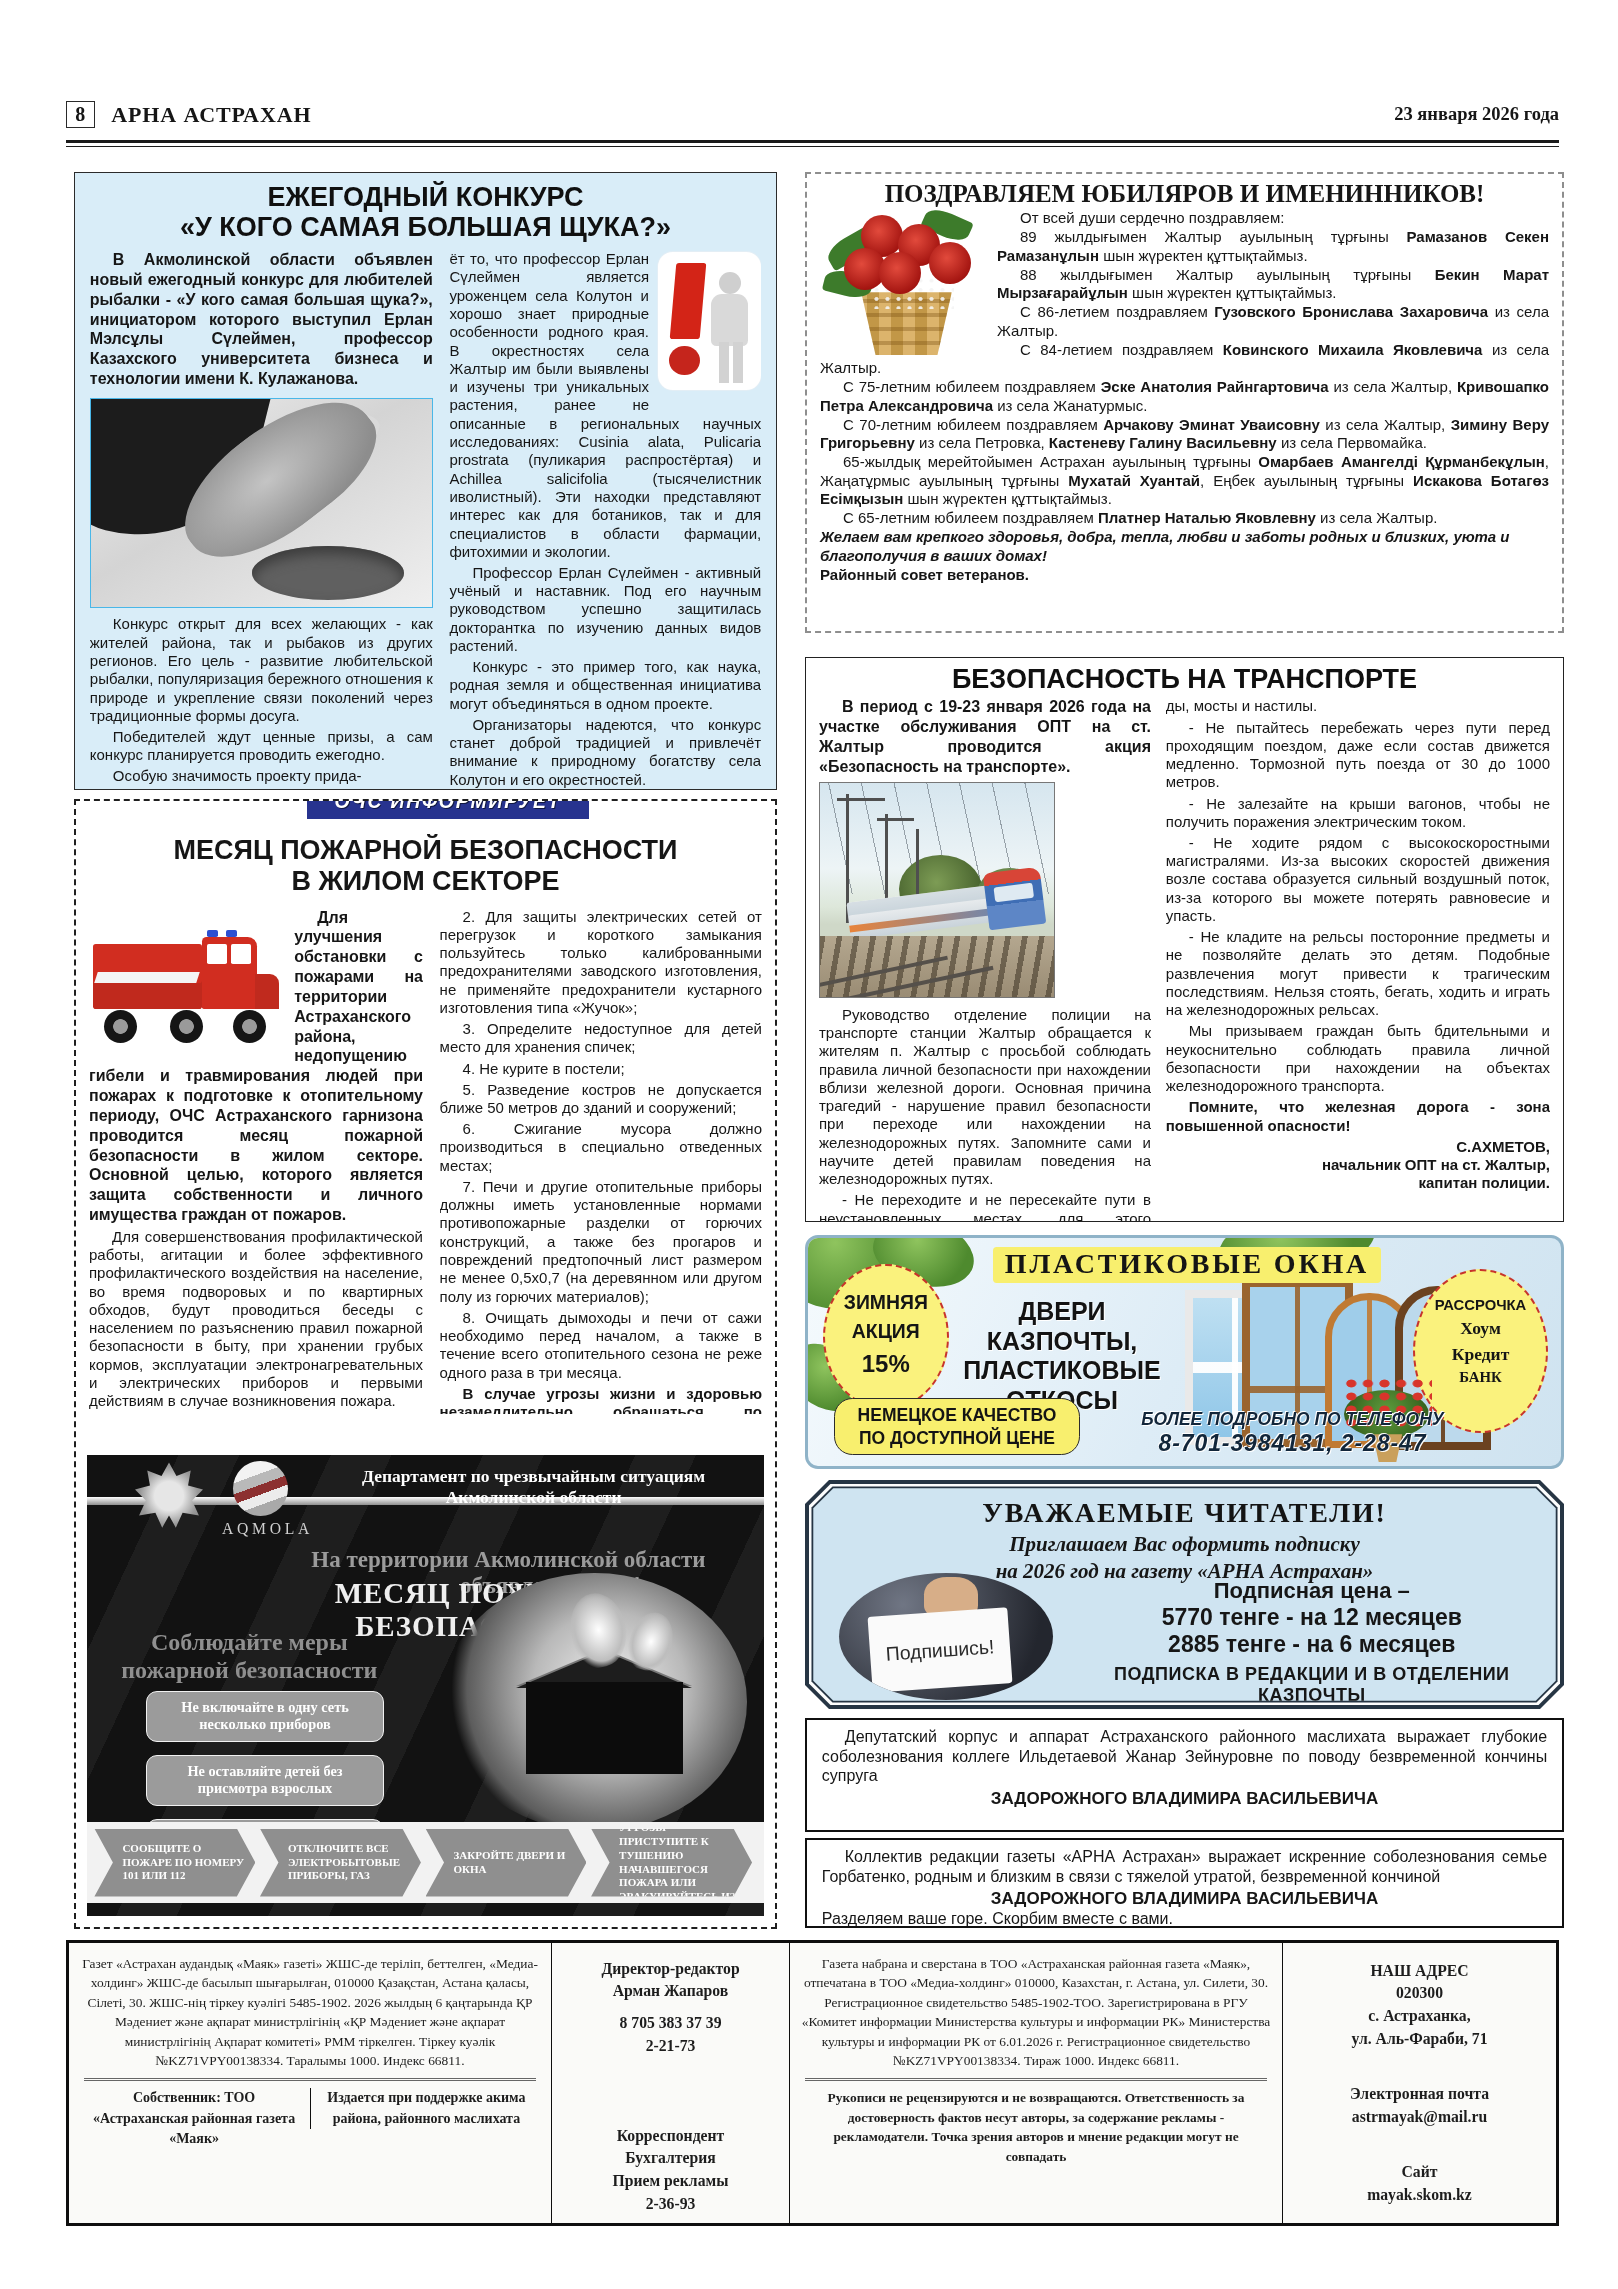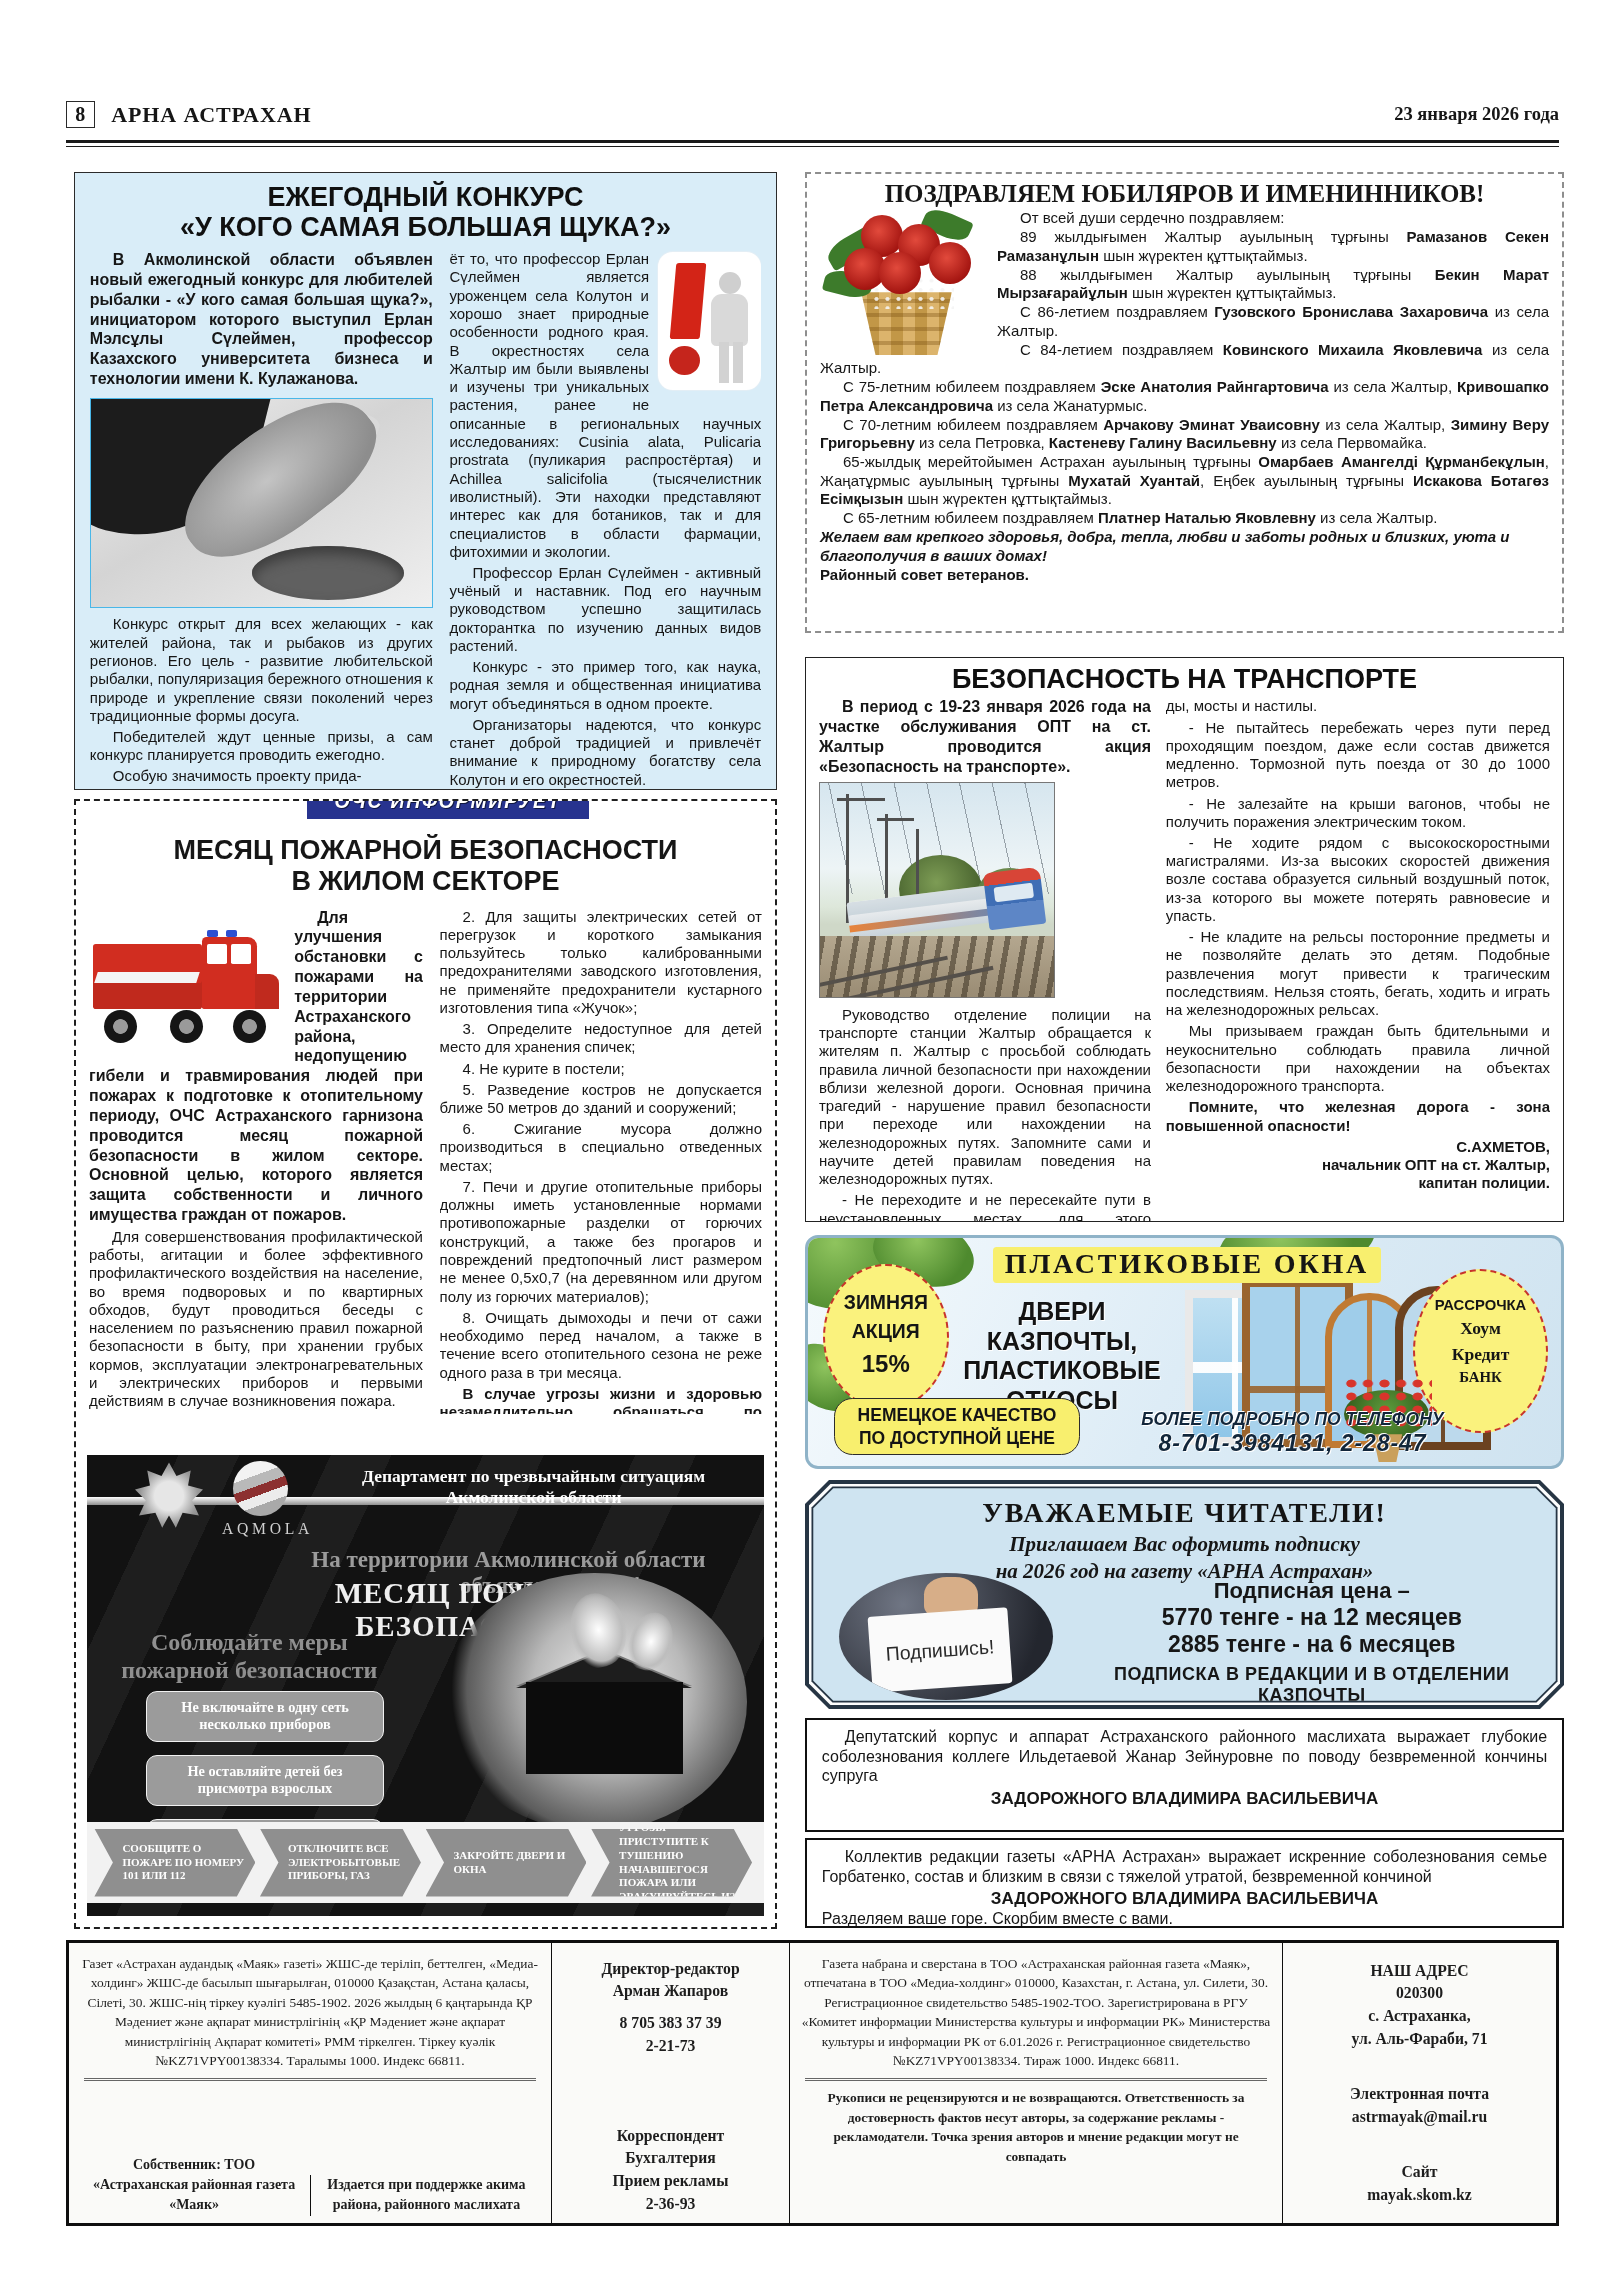--- a/index.html
+++ b/index.html
@@ -233,21 +233,21 @@
   .footer { position:absolute; left:66px; top:1940px; width:1493px; height:286px; background:#fafaf8;
     border:3.7px solid #0e0e0e; display:flex; font-family:"Liberation Serif", serif; font-size:13.4px;
     text-align:center; line-height:1.45; color:#1d1d1d; }
   .fcol { padding:11px 9.2px 7.4px; overflow:hidden; }
   .fcol + .fcol { border-left:1.8px solid #0e0e0e; }
   .fcol1 { width:482px; display:flex; flex-direction:column; }
   .fcol2 { width:238px; display:flex; flex-direction:column; font-size:15.7px; font-weight:bold; }
   .fcol3 { width:493px; display:flex; flex-direction:column; }
   .fcol4 { flex:1; font-size:15.7px; font-weight:bold; display:flex; flex-direction:column; justify-content:space-between; padding:16.6px 9.2px; }
   .fdiv { border-top:3.7px double #666; margin:7.4px 5.5px; }
-  .fbottom { display:flex; flex:1; align-items:flex-end; }
+  .fbottom { display:flex; flex:1; align-items:flex-start; }
   .fbcell { width:50%; padding:0 7.4px; font-weight:bold; font-size:14px; }
   .fbcell + .fbcell { border-left:0.9px solid #0e0e0e; }
   .fc2-top { margin-top:3.7px; }
   .fc2-gap { flex:1; }
   .fnote { font-weight:bold; font-size:13.4px; padding:0 5.5px; }
 </style>
 </head>
 <body>
 
 <div class="masthead">
@@ -524,21 +524,21 @@
       </div>
     </div>
   </div>
 </div>
 
 <div class="cond cond1">
   <p class="jp">Депутатский корпус и аппарат Астраханского районного маслихата выражает глубокие соболезнования коллеге Ильдетаевой Жанар Зейнуровне по поводу безвременной кончины супруга</p>
   <div class="cond-name">ЗАДОРОЖНОГО ВЛАДИМИРА ВАСИЛЬЕВИЧА</div>
 </div>
 <div class="cond cond2">
-  <p class="jp">Коллектив редакции газеты «АРНА Астрахан» выражает искренние соболезнования семье Горбатенко, состав и близким в связи с тяжелой утратой, безвременной кончиной</p>
+  <p class="jp">Коллектив редакции газеты «АРНА Астрахан» выражает искренние соболезнования семье Горбатенко, родным и близким в связи с тяжелой утратой, безвременной кончиной</p>
   <div class="cond-name">ЗАДОРОЖНОГО ВЛАДИМИРА ВАСИЛЬЕВИЧА</div>
   <p class="jp noind">Разделяем ваше горе. Скорбим вместе  с вами.</p>
 </div>
 
 <div class="footer">
   <div class="fcol fcol1">
     <div>Газет «Астрахан аудандық «Маяк» газеті» ЖШС-де теріліп, беттелген,  «Медиа-холдинг» ЖШС-де басылып шығарылған, 010000 Қазақстан, Астана қаласы, Сілеті, 30.  ЖШС-нің тіркеу куәлігі 5485-1902. 2026 жылдың 6 қаңтарында ҚР Мәдениет және ақпарат министрлігінің  «ҚР Мәдениет және ақпарат министрлігінің Ақпарат комитеті» РММ тіркелген.  Тіркеу куәлік №KZ71VPY00138334. Таралымы 1000. Индекс 66811.</div>
     <div class="fdiv"></div>
     <div class="fbottom">
       <div class="fbcell">Собственник: ТОО «Астраханская районная газета «Маяк»</div>

